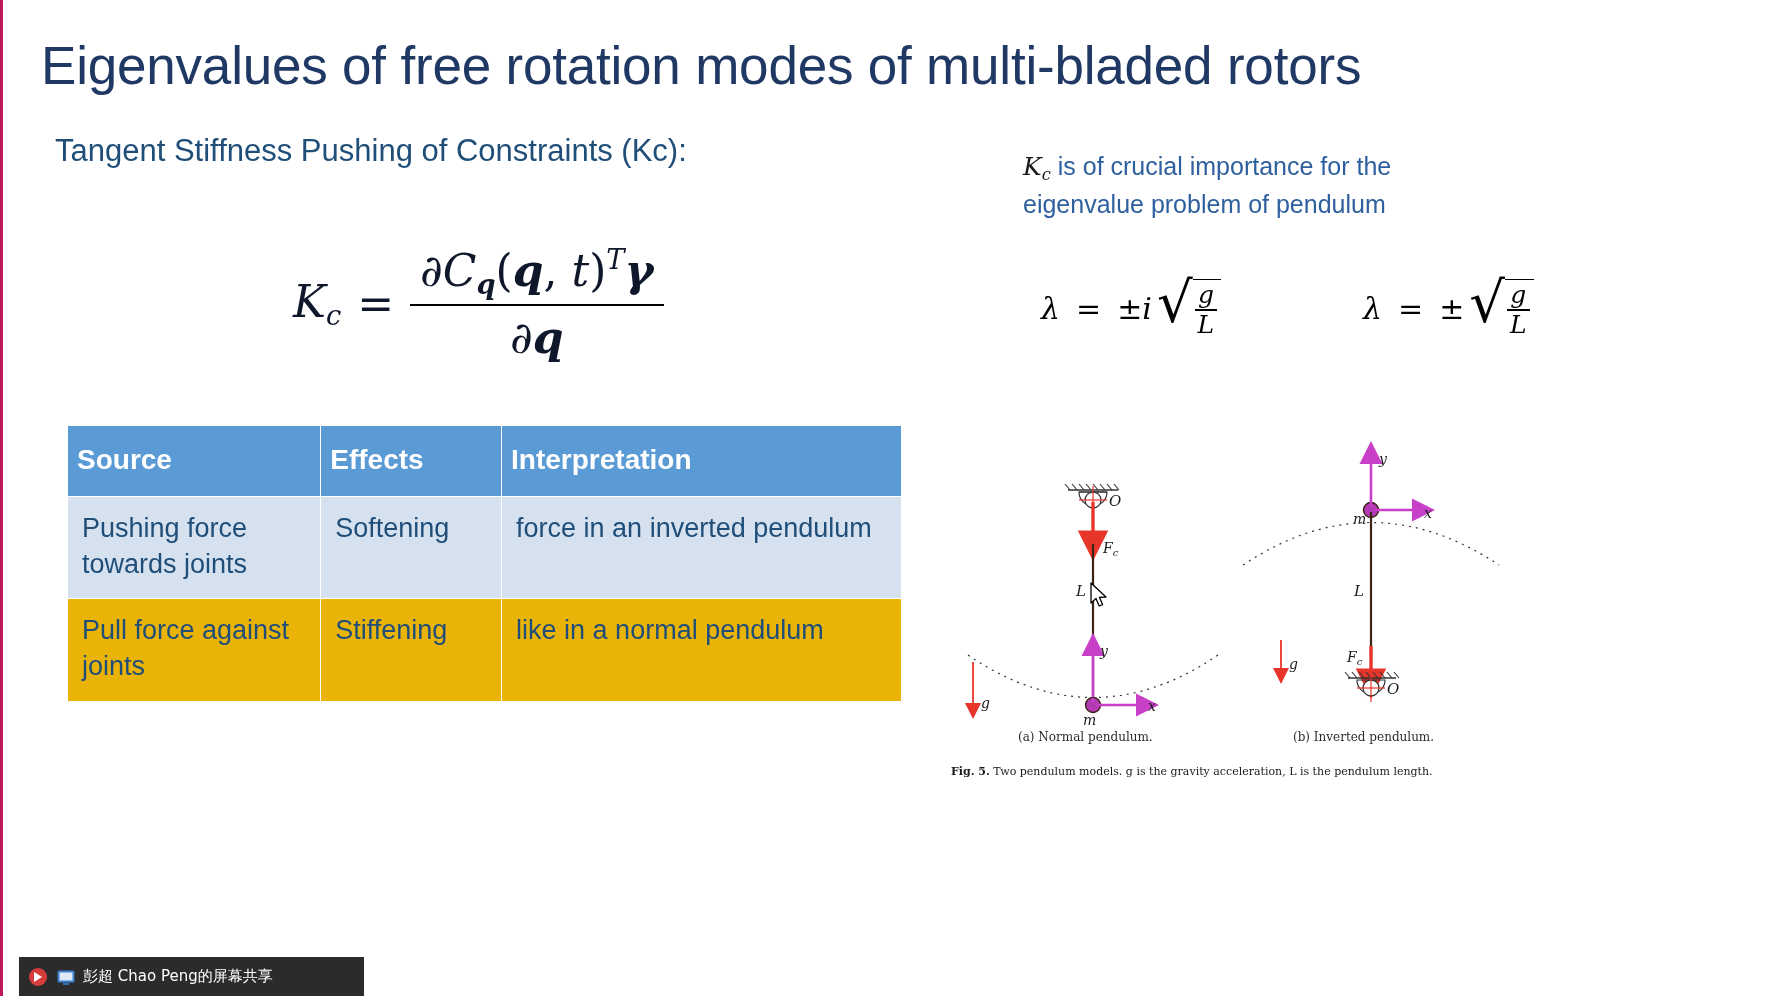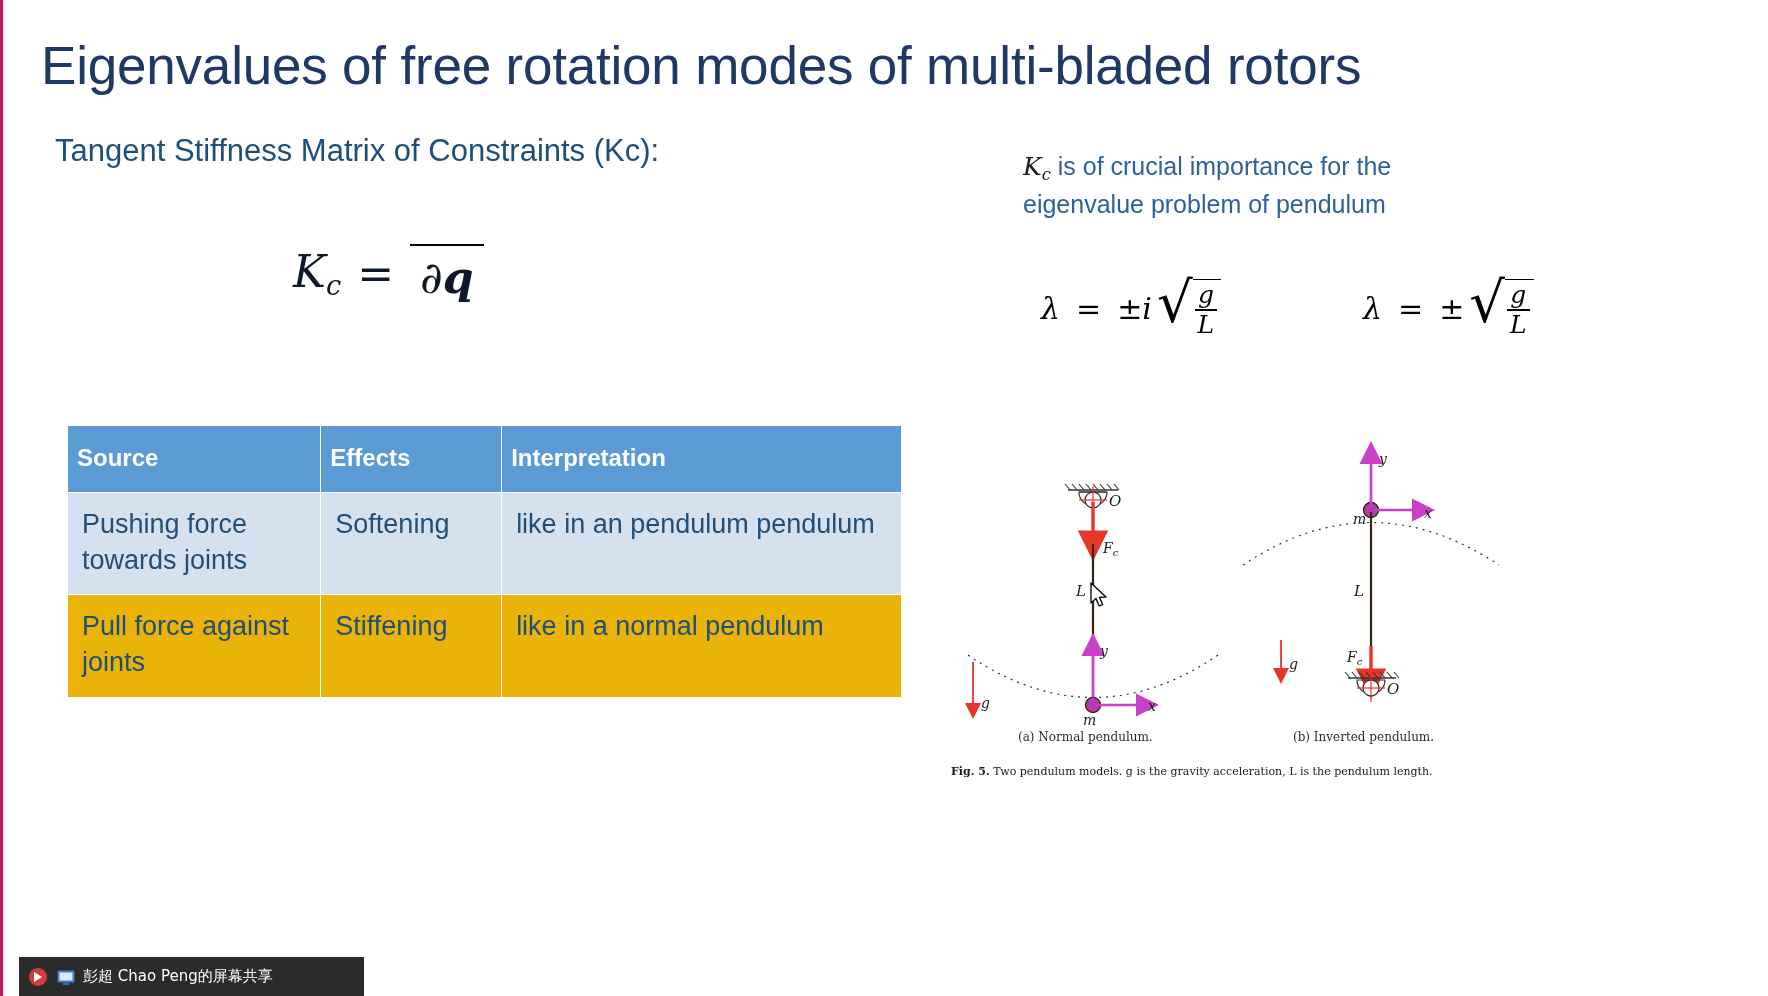--- a/index.html
+++ b/index.html
@@ -74,21 +74,21 @@
   }
   .tbl th, .tbl td {
     text-align: left;
     vertical-align: top;
     padding: 14px 14px 16px 14px;
     font-weight: normal;
   }
   .tbl thead th {
     background: #5b9bd5;
     color: #ffffff;
-    font-size: 24px;
+    font-size: 28px;
     font-weight: bold;
     padding-top: 18px;
     padding-bottom: 20px;
     padding-left: 9px;
   }
   .tbl tbody tr.r0 td { background: #d6e1f0; }
   .tbl tbody tr.r1 td { background: #eab308; }
   .tbl tbody td {
     color: #1f4e79;
     font-size: 27px;
@@ -226,48 +226,51 @@
     z-index: 55;
   }
 </style>
 </head>
 <body>
 
 <div class="slide">
 
   <div class="title">Eigenvalues of free rotation modes of multi-bladed rotors</div>
 
-  <div class="subtitle">Tangent Stiffness Matrix of Constraints (Kc):</div>
+  <div class="subtitle">Tangent Stiffness Pushing of Constraints (Kc):</div>
 
   <div class="formula-main">
     <span>
       <span class="mi">K</span><span class="sub">c</span>
     </span>
     <span class="eq-sign">=</span>
     <span class="frac">
+      <span class="num">
+        <span class="mi">∂</span><span class="mi">C</span><span class="sub bi">q</span><span>(</span><span class="bi">q</span><span>,</span>&nbsp;<span class="mi">t</span><span>)</span><span class="sup">T</span><span class="bi">γ</span>
+      </span>
       <span class="bar"></span>
       <span class="den">
         <span class="mi">∂</span><span class="bi">q</span>
       </span>
     </span>
   </div>
 
   <table class="tbl">
     <thead>
       <tr>
         <th class="col-source">Source</th>
         <th class="col-effects">Effects</th>
         <th class="col-interp">Interpretation</th>
       </tr>
     </thead>
     <tbody>
       <tr class="r0">
         <td>Pushing force towards joints</td>
         <td>Softening</td>
-        <td>like in an pendulum pendulum</td>
+        <td>force in an inverted pendulum</td>
       </tr>
       <tr class="r1">
         <td>Pull force against joints</td>
         <td>Stiffening</td>
         <td>like in a normal pendulum</td>
       </tr>
     </tbody>
   </table>
 
   <div class="kc-note">

